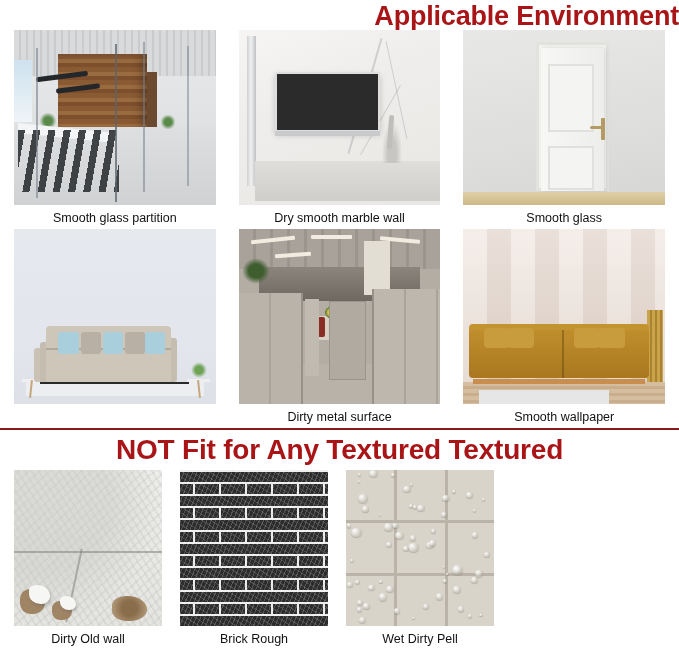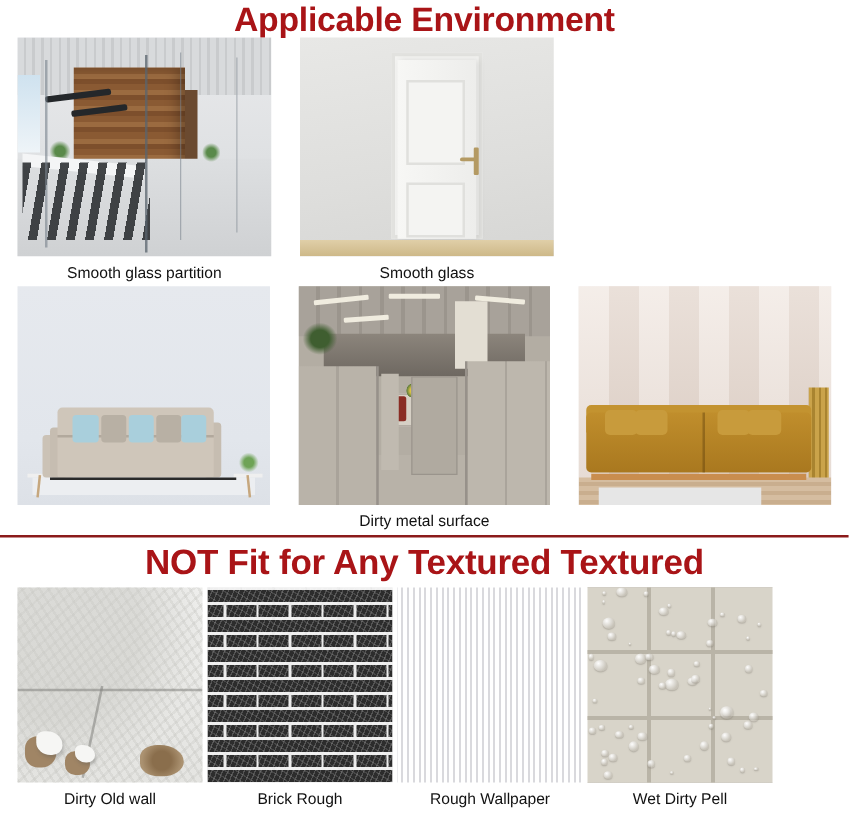--- a/index.html
+++ b/index.html
@@ -19,20 +19,21 @@
     color: #a91417;
     font-weight: bold;
     letter-spacing: -0.2px;
     line-height: 1;
     font-family: "Liberation Sans", sans-serif;
   }
   #heading-top {
     font-size: 27px;
     padding-top: 3px;
     height: 30px;
+    text-align: right;
   }
   #heading-bottom {
     font-size: 28px;
     padding-top: 6px;
     height: 40px;
   }
 
   .divider {
     width: 100%;
     height: 2px;
@@ -41,21 +42,21 @@
   }
 
   
   .row {
     display: flex;
     width: 679px;
     padding: 0 14px;
     gap: 23px;
   }
   .row-3 .cell { width: 203px; }
-  .row-4 { gap: 4px; padding: 0 14px; }
+  .row-4 { gap: 18px; padding: 0 14px; }
   .row-4 .cell { width: 148px; }
 
   .cell { display: flex; flex-direction: column; }
 
   .photo {
     width: 100%;
     height: 175px;
     position: relative;
     overflow: hidden;
     background: #f2f2f2;
@@ -468,20 +469,33 @@
       <div class="table"></div>
       <div class="chairs"></div>
       <div class="glassA"></div>
       <div class="glassB"></div>
       <div class="glassC"></div>
       <div class="glassD"></div>
     </div>
     <div class="caption">Smooth glass partition</div>
   </div>
 
+  <div class="cell">
+    <div class="photo ph-marble">
+      <div class="vein1"></div>
+      <div class="vein2"></div>
+      <div class="vein3"></div>
+      <div class="colstrip"></div>
+      <div class="tv"></div>
+      <div class="tvbase"></div>
+      <div class="console"></div>
+      <div class="sculpt"></div>
+    </div>
+    <div class="caption">Dry smooth marble wall</div>
+  </div>
 
   <div class="cell">
     <div class="photo ph-door">
       <div class="frame"></div>
       <div class="leaf"></div>
       <div class="panelA"></div>
       <div class="panelB"></div>
       <div class="handle"></div>
       <div class="plate"></div>
       <div class="skirting"></div>
@@ -544,20 +558,21 @@
       <div class="mat"></div>
       <div class="legbar"></div>
       <div class="back"></div>
       <div class="sofa"></div>
       <div class="seatline"></div>
       <div class="c1"></div>
       <div class="c2"></div>
       <div class="c3"></div>
       <div class="c4"></div>
     </div>
+    <div class="caption">Smooth wallpaper</div>
   </div>
 </div>
 
 <div class="divider"></div>
 
 <div class="heading" id="heading-bottom">NOT Fit for Any Textured Textured</div>
 
 <div class="row row-4">
 
   <div class="cell">
@@ -575,24 +590,20 @@
 
   <div class="cell">
     <div class="photo ph-brick">
       <div class="bricks"></div>
       <div class="offset"></div>
       <div class="noise"></div>
     </div>
     <div class="caption">Brick Rough</div>
   </div>
 
-  <div class="cell">
-    <div class="photo ph-rough"></div>
-    <div class="caption">Rough Wallpaper</div>
-  </div>
 
   <div class="cell">
     <div class="photo ph-wet">
       <div class="drops" id="drop-layer">
           <span style="width: 6.41373px; height: 5.69692px; left: 11.0856%; top: 23.1778%;"></span>
           <span style="width: 5.98889px; height: 5.2218px; left: 7.54156%; top: 83.4927%;"></span>
           <span style="width: 7.30478px; height: 6.15974px; left: 27.3062%; top: 74.2192%;"></span>
           <span style="width: 7.91698px; height: 5.88211px; left: 47.8609%; top: 22.3324%;"></span>
           <span style="width: 8.04769px; height: 6.17574px; left: 53.7984%; top: 46.2893%;"></span>
           <span style="width: 3.5858px; height: 2.63564px; left: 90.1556%; top: 92.1392%;"></span>

